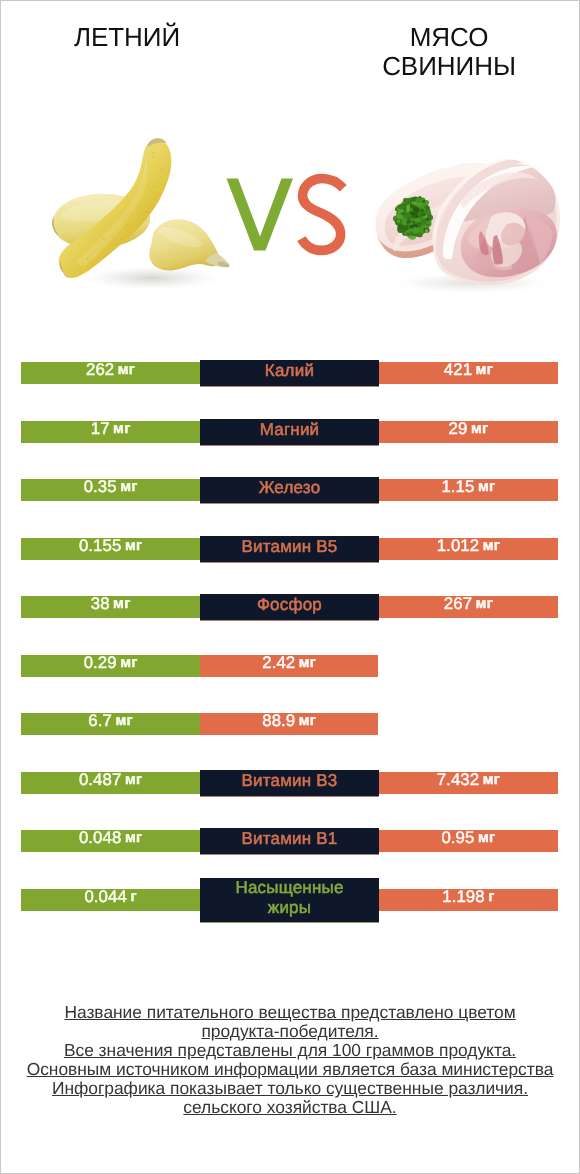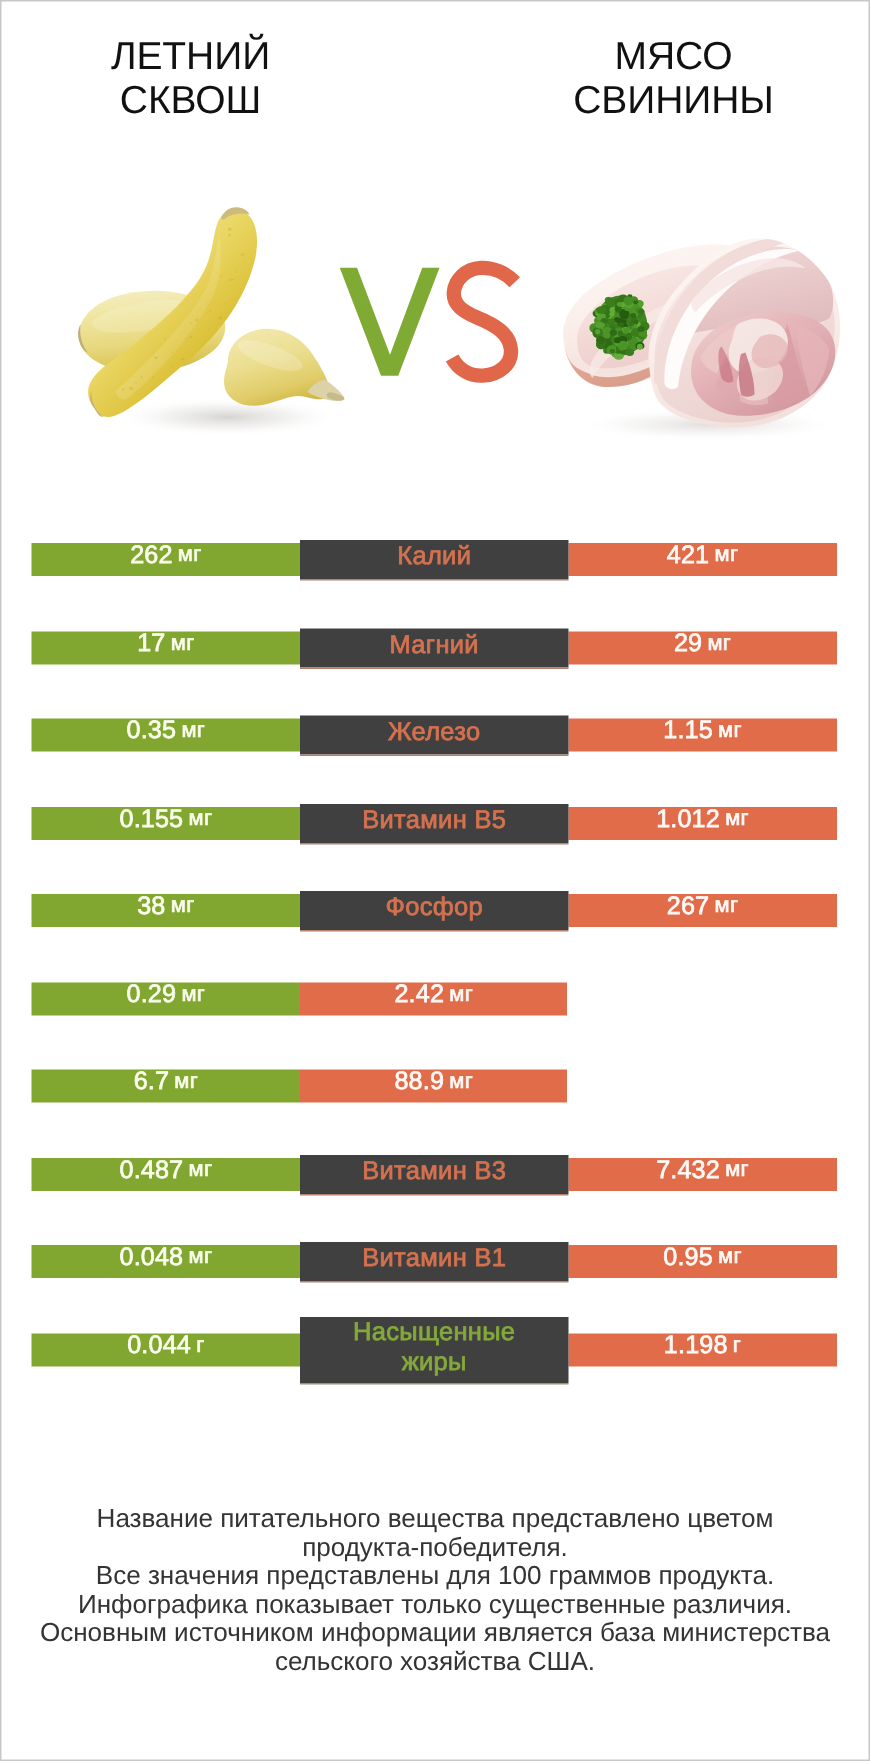--- a/index.html
+++ b/index.html
@@ -12,40 +12,39 @@
   .title.right{left:324px;}
   .hero{position:absolute;top:104px;left:0;width:580px;height:226px;}
   .squash{position:absolute;left:45px;top:26px;}
   .pork{position:absolute;left:370px;top:46px;}
   .vs{position:absolute;left:215px;top:66px;}
   .table{position:absolute;left:21.3px;top:344px;width:536.4px;}
   .row{display:flex;height:58.5px;margin-bottom:0;align-items:center;}
   .cell{width:178.6px;display:flex;align-items:center;justify-content:center;line-height:1;padding-bottom:5px;box-sizing:border-box;}
   .left-cell{background:#81a730;color:#fbfdef;}
   .right-cell{background:#e16c4a;color:#fffaf7;}
-  .mid-cell{width:179.2px;background:#404040;position:relative;box-sizing:border-box;text-align:center;line-height:1.3;padding-bottom:4px;}
+  .mid-cell{width:179.2px;background:#0f172a;position:relative;box-sizing:border-box;text-align:center;line-height:1.3;padding-bottom:4px;}
   .mid-cell::after{content:"";position:absolute;left:0;right:0;bottom:-1px;height:1px;background:#b3826f;}
   .mid-cell.green-border::after{background:#8a9c6a;}
   .num{font-size:16.8px;font-weight:400;letter-spacing:0.1px;-webkit-text-stroke:0.5px;}
-  .unit{font-size:14.6px;font-weight:400;margin-left:3.5px;letter-spacing:0.25px;-webkit-text-stroke:0.48px;}
+  .unit{font-size:14.6px;font-weight:700;margin-left:3.5px;letter-spacing:0.25px;-webkit-text-stroke:0.48px;}
   .label{font-size:17px;font-weight:400;color:#d4714f;letter-spacing:0.2px;-webkit-text-stroke:0.52px #d4714f;}
   .label.green{color:#84a93a;-webkit-text-stroke-color:#84a93a;}
   .label.wrap{max-width:110px;display:inline-block;line-height:1.18;position:relative;top:0;}
   
-  .footer{position:absolute;left:0;top:1003px;width:580px;text-align:center;font-size:17.4px;line-height:19.1px;color:#343434;letter-spacing:-0.02px;}
+  .footer{position:absolute;left:0;top:1003px;width:580px;text-align:center;font-size:17.4px;line-height:19.1px;color:#343434;letter-spacing:-0.02px;text-decoration:underline;}
 </style>
 </head>
 <body>
 
 <div class="page">
   <div class="page-border"></div>
   <div class="titles">
     <div class="title left">
         <div>ЛЕТНИЙ</div>
-        <div>СКВОШ</div>
       </div>
     <div class="title right">
         <div>МЯСО</div>
         <div>СВИНИНЫ</div>
       </div>
   </div>
   <div class="hero">
     <svg class="pork" viewBox="370 150 200 145" width="200" height="145" xmlns="http://www.w3.org/2000/svg">
       <defs>
         <linearGradient id="pkRind" x1="0.1" y1="0" x2="0.6" y2="1">
@@ -529,17 +528,17 @@
         <div class="cell right-cell">
           <span class="num">1.198</span>
           <span class="unit">г</span>
         </div>
       </div>
     </div>
   <div class="footer" id="footer">
       <div>Название питательного вещества представлено цветом</div>
       <div>продукта-победителя.</div>
       <div>Все значения представлены для 100 граммов продукта.</div>
+      <div>Основным источником информации является база министерства</div>
       <div>Инфографика показывает только существенные различия.</div>
-      <div>Основным источником информации является база министерства</div>
       <div>сельского хозяйства США.</div>
     </div>
 </div>
 
 </body></html>

